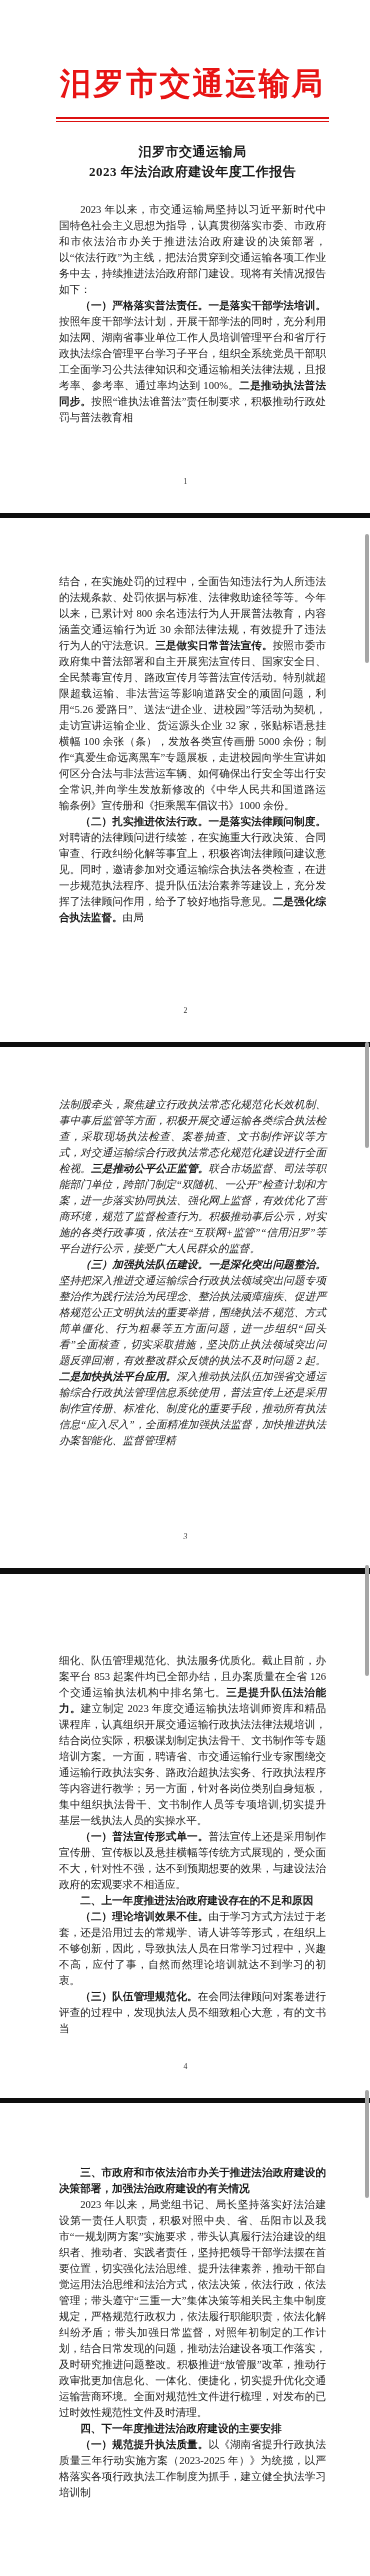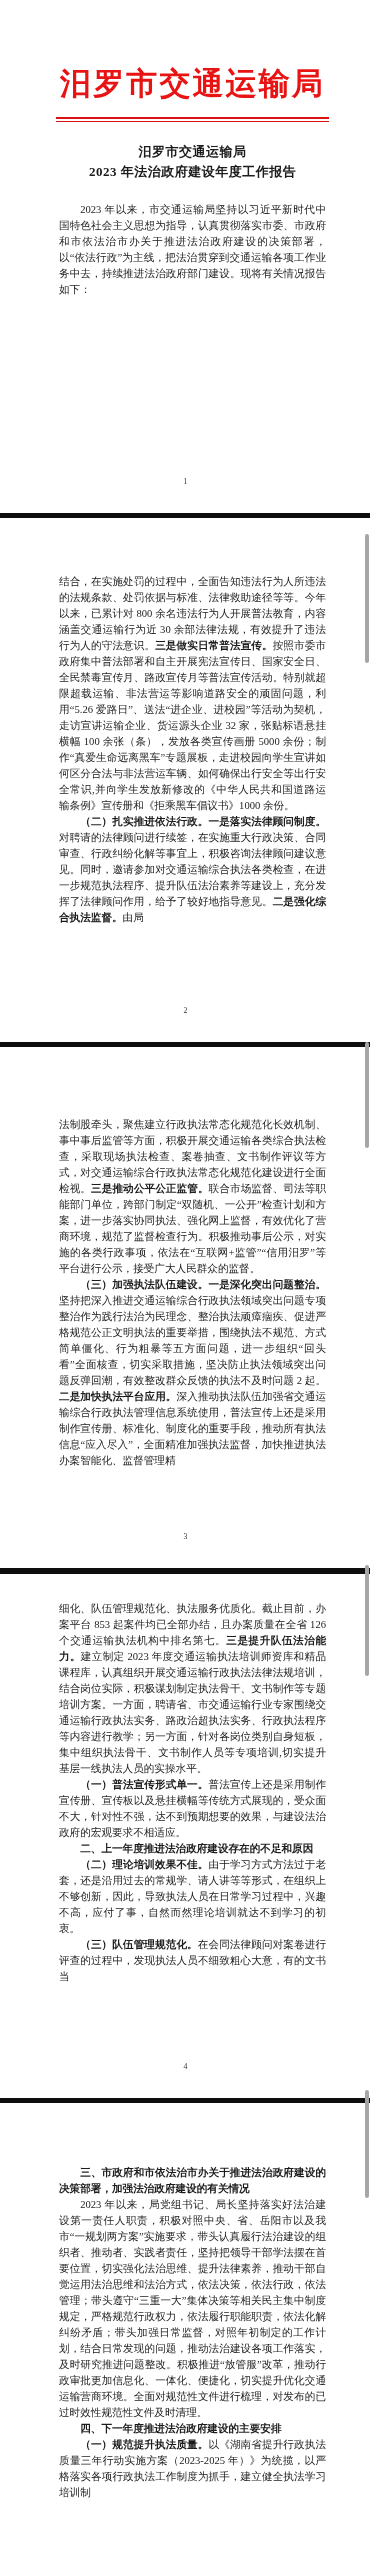--- a/index.html
+++ b/index.html
@@ -46,36 +46,37 @@
 
 <div id="doc">
     <section class="page" style="height: 513px; padding-top: 66px;">
       <div class="letterhead">汨罗市交通运输局</div>
       <div class="red-rule"></div>
       <div class="doc-title">
         <div class="doc-title-line">汨罗市交通运输局</div>
         <div class="doc-title-line">2023 年法治政府建设年度工作报告</div>
       </div>
       <p class="para indent"><span>2023 年以来，市交通运输局坚持以习近平新时代中国特色社会主义思想为指导，认真贯彻落实市委、市政府和市依法治市办关于推进法治政府建设的决策部署，以“依法行政”为主线，把法治贯穿到交通运输各项工作业务中去，持续推进法治政府部门建设。现将有关情况报告如下：</span></p>
+      <p class="para indent"><span class="b">（一）严格落实普法责任。一是落实干部学法培训。</span><span>按照年度干部学法计划，开展干部学法的同时，充分利用如法网、湖南省事业单位工作人员培训管理平台和省厅行政执法综合管理平台学习子平台，组织全系统党员干部职工全面学习公共法律知识和交通运输相关法律法规，且报考率、参考率、通过率均达到 100%。</span><span class="b">二是推动执法普法同步。</span><span>按照“谁执法谁普法”责任制要求，积极推动行政处罚与普法教育相</span></p>
       <div class="page-num">1</div>
     </section>
     <div class="page-sep"></div>
     <section class="page" style="height: 524px; padding-top: 56px;">
       <p class="para"><span>结合，在实施处罚的过程中，全面告知违法行为人所违法的法规条款、处罚依据与标准、法律救助途径等等。今年以来，已累计对 800 余名违法行为人开展普法教育，内容涵盖交通运输行为近 30 余部法律法规，有效提升了违法行为人的守法意识。</span><span class="b">三是做实日常普法宣传。</span><span>按照市委市政府集中普法部署和自主开展宪法宣传日、国家安全日、全民禁毒宣传月、路政宣传月等普法宣传活动。特别就超限超载运输、非法营运等影响道路安全的顽固问题，利用“5.26 爱路日”、送法“进企业、进校园”等活动为契机，走访宣讲运输企业、货运源头企业 32 家，张贴标语悬挂横幅 100 余张（条），发放各类宣传画册 5000 余份；制作“真爱生命远离黑车”专题展板，走进校园向学生宣讲如何区分合法与非法营运车辆、如何确保出行安全等出行安全常识,并向学生发放新修改的《中华人民共和国道路运输条例》宣传册和《拒乘黑车倡议书》1000 余份。</span></p>
       <p class="para indent"><span class="b">（二）扎实推进依法行政。一是落实法律顾问制度。</span><span>对聘请的法律顾问进行续签，在实施重大行政决策、合同审查、行政纠纷化解等事宜上，积极咨询法律顾问建议意见。同时，邀请参加对交通运输综合执法各类检查，在进一步规范执法程序、提升队伍法治素养等建设上，充分发挥了法律顾问作用，给予了较好地指导意见。</span><span class="b">二是强化综合执法监督。</span><span>由局</span></p>
       <div class="page-num">2</div>
     </section>
     <div class="page-sep"></div>
-    <section class="page" style="height: 521px; padding-top: 70px;">
+    <section class="page" style="height: 521px; padding-top: 50px; font-style: italic;">
       <p class="para"><span>法制股牵头，聚焦建立行政执法常态化规范化长效机制、事中事后监管等方面，积极开展交通运输各类综合执法检查，采取现场执法检查、案卷抽查、文书制作评议等方式，对交通运输综合行政执法常态化规范化建设进行全面检视。</span><span class="b">三是推动公平公正监管。</span><span>联合市场监督、司法等职能部门单位，跨部门制定“双随机、一公开”检查计划和方案，进一步落实协同执法、强化网上监督，有效优化了营商环境，规范了监督检查行为。积极推动事后公示，对实施的各类行政事项，依法在“互联网+监管”“信用汨罗”等平台进行公示，接受广大人民群众的监督。</span></p>
       <p class="para indent"><span class="b">（三）加强执法队伍建设。一是深化突出问题整治。</span><span>坚持把深入推进交通运输综合行政执法领域突出问题专项整治作为践行法治为民理念、整治执法顽瘴痼疾、促进严格规范公正文明执法的重要举措，围绕执法不规范、方式简单僵化、行为粗暴等五方面问题，进一步组织“回头看”全面核查，切实采取措施，坚决防止执法领域突出问题反弹回潮，有效整改群众反馈的执法不及时问题 2 起。</span><span class="b">二是加快执法平台应用。</span><span>深入推动执法队伍加强省交通运输综合行政执法管理信息系统使用，普法宣传上还是采用制作宣传册、标准化、制度化的重要手段，推动所有执法信息“应入尽入”，全面精准加强执法监督，加快推进执法办案智能化、监督管理精</span></p>
       <div class="page-num">3</div>
     </section>
     <div class="page-sep"></div>
-    <section class="page" style="height: 524px; padding-top: 27px;">
+    <section class="page" style="height: 524px; padding-top: 79px;">
       <p class="para"><span>细化、队伍管理规范化、执法服务优质化。截止目前，办案平台 853 起案件均已全部办结，且办案质量在全省 126 个交通运输执法机构中排名第七。</span><span class="b">三是提升队伍法治能力。</span><span>建立制定 2023 年度交通运输执法培训师资库和精品课程库，认真组织开展交通运输行政执法法律法规培训，结合岗位实际，积极谋划制定执法骨干、文书制作等专题培训方案。一方面，聘请省、市交通运输行业专家围绕交通运输行政执法实务、路政治超执法实务、行政执法程序等内容进行教学；另一方面，针对各岗位类别自身短板，集中组织执法骨干、文书制作人员等专项培训,切实提升基层一线执法人员的实操水平。</span></p>
       <p class="para indent"><span class="b">（一）普法宣传形式单一。</span><span>普法宣传上还是采用制作宣传册、宣传板以及悬挂横幅等传统方式展现的，受众面不大，针对性不强，达不到预期想要的效果，与建设法治政府的宏观要求不相适应。</span></p>
       <p class="para indent"><span class="b">二、上一年度推进法治政府建设存在的不足和原因</span></p>
       <p class="para indent"><span class="b">（二）理论培训效果不佳。</span><span>由于学习方式方法过于老套，还是沿用过去的常规学、请人讲等等形式，在组织上不够创新，因此，导致执法人员在日常学习过程中，兴趣不高，应付了事，自然而然理论培训就达不到学习的初衷。</span></p>
       <p class="para indent"><span class="b">（三）队伍管理规范化。</span><span>在会同法律顾问对案卷进行评查的过程中，发现执法人员不细致粗心大意，有的文书当</span></p>
       <div class="page-num">4</div>
     </section>
     <div class="page-sep"></div>
     <section class="page" style="height: 523px; padding-top: 62px;">
       <p class="para indent"><span class="b">三、市政府和市依法治市办关于推进法治政府建设的决策部署，加强法治政府建设的有关情况</span></p>

